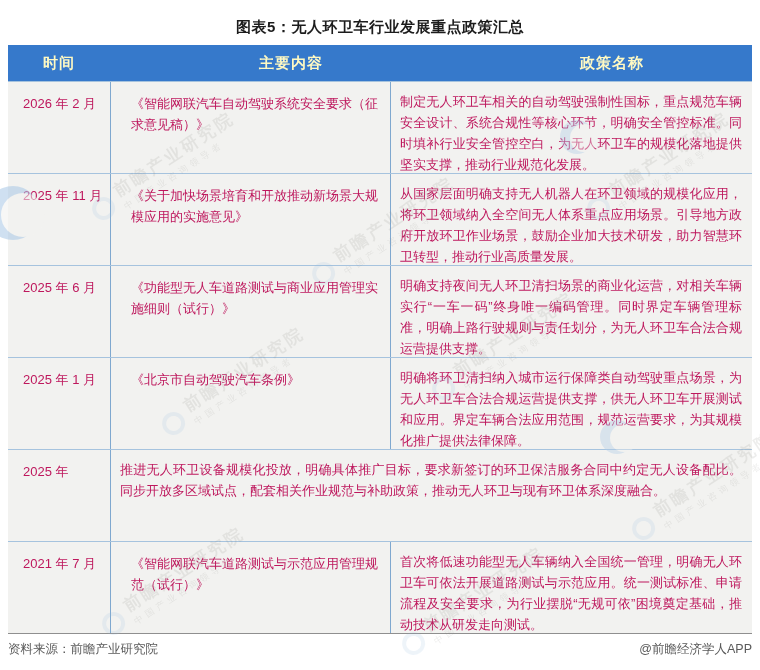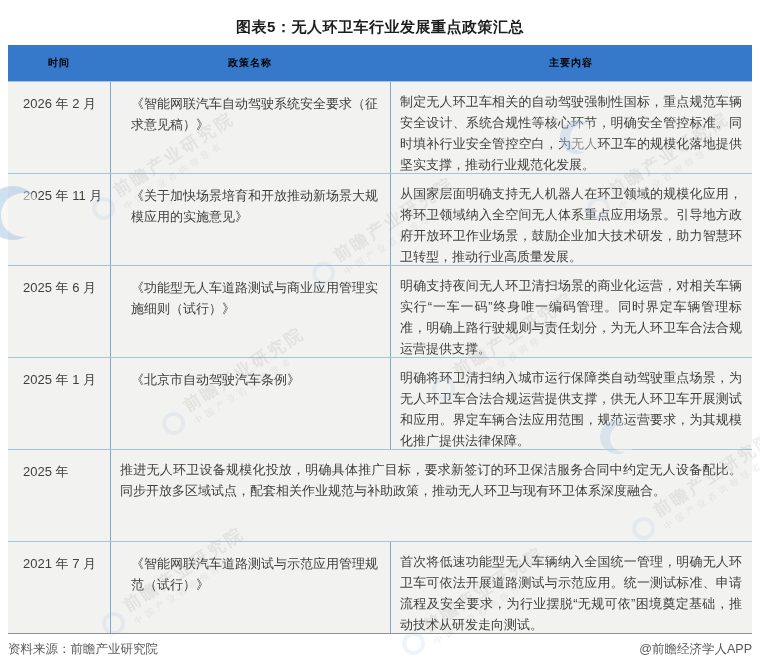--- a/index.html
+++ b/index.html
@@ -11,33 +11,33 @@
   .title{
     text-align:center;font-size:15px;font-weight:bold;color:#1c1c1c;
     padding-top:18px;letter-spacing:0.5px;
   }
   .policy-table{
     position:absolute;left:8px;top:45px;width:744px;
     border-bottom:1px solid #8f8f8f;
   }
   .thead{display:flex;background:#3679cb;height:36px;}
   .th{
-    color:#000000;font-weight:bold;font-size:10px;
+    color:#fef9c3;font-weight:bold;font-size:15px;
     display:flex;align-items:center;justify-content:center;
     letter-spacing:1px;
   }
   .col-time{width:102px;flex:0 0 102px;}
   .col-policy{width:280px;flex:0 0 280px;}
   .col-content{flex:1;}
   .trow{
     display:flex;height:92px;background:#f2f2f0;
     box-sizing:border-box;border-top:1px solid #a6c3de;
   }
   .td{
-    box-sizing:border-box;font-size:13px;color:#404040;
+    box-sizing:border-box;font-size:13px;color:#be185d;
     line-height:1.62;overflow:hidden;
   }
   .td.time{padding:11px 4px 0 15px;}
   .td.policy{padding:11px 12px 0 20px;border-left:1px solid #7fa8cf;}
   .td.content{padding:9px 10px 0 9px;border-left:1px solid #7fa8cf;text-align:justify;}
   .footer{
     position:absolute;left:8px;right:8px;top:641px;
     display:flex;justify-content:space-between;
     font-size:12.5px;color:#5a5a5a;
   }
@@ -72,22 +72,22 @@
   }
 </style>
 </head>
 <body>
 
 <div class="title">图表5：无人环卫车行业发展重点政策汇总</div>
 
 <div class="policy-table">
   <div class="thead">
     <div class="th col-time">时间</div>
+    <div class="th col-content">主要内容</div>
     <div class="th col-policy">政策名称</div>
-    <div class="th col-content">主要内容</div>
   </div>
 
   <div class="trow">
     <div class="td time col-time">2026 年 2 月</div>
     <div class="td policy col-policy">《智能网联汽车自动驾驶系统安全要求（征求意见稿）》</div>
     <div class="td content col-content">制定无人环卫车相关的自动驾驶强制性国标，重点规范车辆安全设计、系统合规性等核心环节，明确安全管控标准。同时填补行业安全管控空白，为无人环卫车的规模化落地提供坚实支撑，推动行业规范化发展。</div>
   </div>
   <div class="trow">
     <div class="td time col-time">2025 年 11 月</div>
     <div class="td policy col-policy">《关于加快场景培育和开放推动新场景大规模应用的实施意见》</div>

